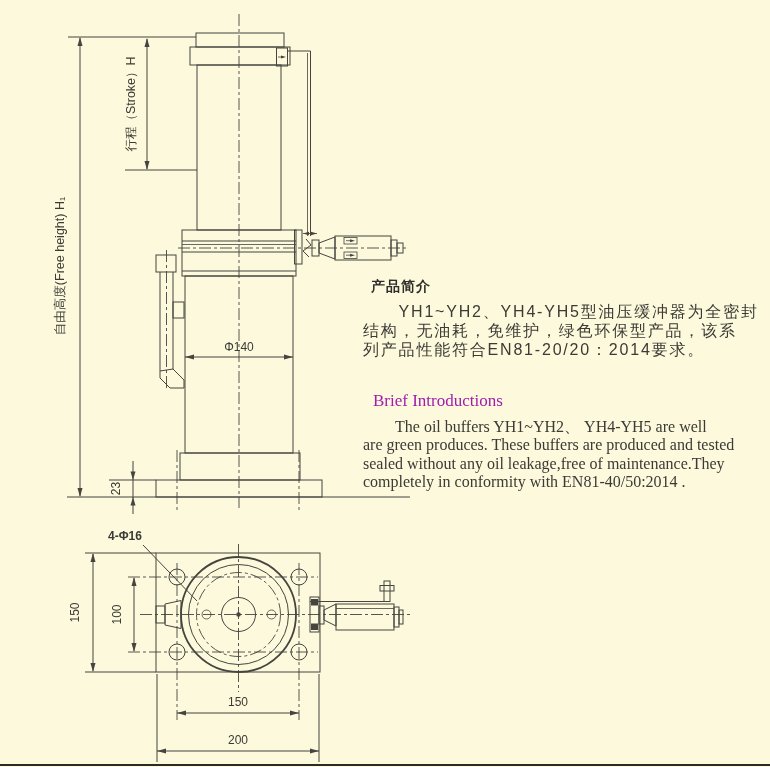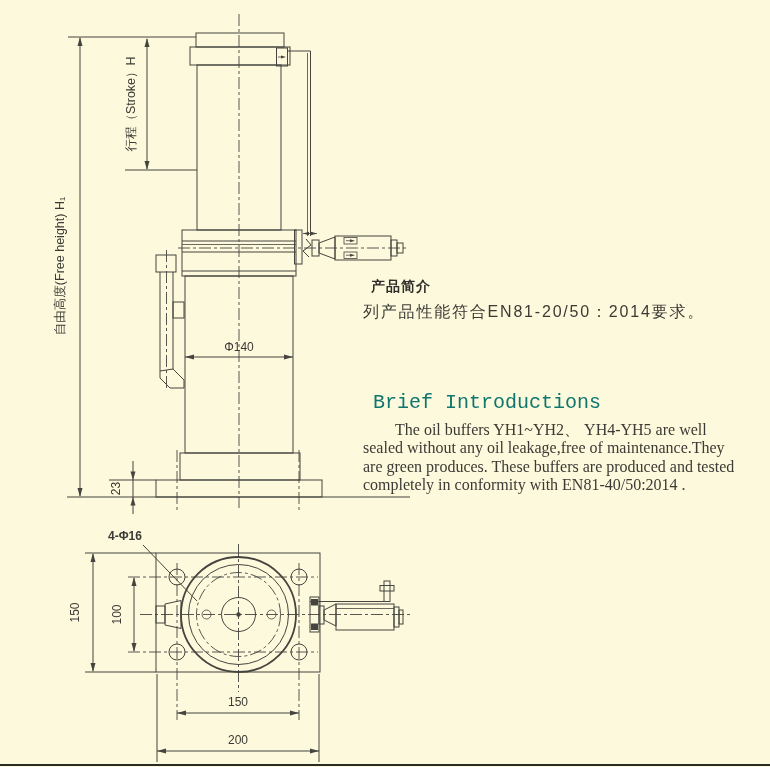--- a/index.html
+++ b/index.html
@@ -13,21 +13,21 @@
   .thin{stroke-width:0.8;}
   .bold{stroke-width:1.8;}
   .cl{stroke:#45443e;stroke-width:0.9;fill:none;stroke-dasharray:12 3 3 3;}
   .ar{fill:#45443e;stroke:none;}
   .dk{fill:#45443e;stroke:none;}
   .dim{font:12px "Liberation Sans",sans-serif;fill:#3b3a35;}
   .dimcn{font:12.5px "Liberation Sans",sans-serif;fill:#3b3a35;}
   .txtblock{position:absolute;color:#3b3a35;}
   .cn-heading{font-size:14px;font-weight:bold;color:#2f2e2a;margin:0 0 6px 8px;letter-spacing:1px;}
   .cn-line{font-size:16px;line-height:19px;letter-spacing:1.8px;white-space:nowrap;}
-  .en-heading{font-family:Liberation Mono, monospace;font-size:20px;color:#0f766e;margin:0 0 7px 10px;}
+  .en-heading{font-family:Liberation Serif, serif;font-size:17px;color:#a21caf;margin:0 0 7px 10px;}
   .en-line{font-family:"Liberation Serif",serif;font-size:16px;line-height:18.4px;white-space:nowrap;}
   #bottom-rule{position:absolute;left:0;top:764px;width:770px;height:2px;background:#2b2b26;}
 </style>
 </head>
 <body>
 
 <svg id="drawing" width="770" height="767" viewBox="0 0 770 767">
 
   <g>
 
@@ -208,24 +208,26 @@
 
     <g>
       <line class="ln" x1="143" y1="545" x2="197" y2="601"></line>
       <text class="dim" x="125" y="540" text-anchor="middle" style="font-weight:bold;">4-Φ16</text>
     </g>
   </g>
 </svg>
 
 <div class="txtblock" style="left:363px;top:278px;width:402px;">
   <div class="cn-heading">产品简介</div>
-  <div class="cn-line">列产品性能符合EN81-20/50：2014要求。</div>
+  <div class="cn-line">　　YH1~YH2、YH4-YH5型油压缓冲器为全密封</div>
+  <div class="cn-line">结构，无油耗，免维护，绿色环保型产品，该系</div>
+  <div class="cn-line">列产品性能符合EN81-20/20：2014要求。</div>
 </div>
 
 <div class="txtblock" style="left:363px;top:391px;width:402px;">
   <div class="en-heading">Brief Introductions</div>
   <div class="en-line">　　The oil buffers YH1~YH2、 YH4-YH5 are well</div>
+  <div class="en-line">are green produces. These buffers are produced and tested</div>
   <div class="en-line">sealed without any oil leakage,free of maintenance.They</div>
-  <div class="en-line">are green produces. These buffers are produced and tested</div>
   <div class="en-line">completely in conformity with EN81-40/50:2014 .</div>
 </div>
 
 <div id="bottom-rule"></div>
 
 </body></html>

